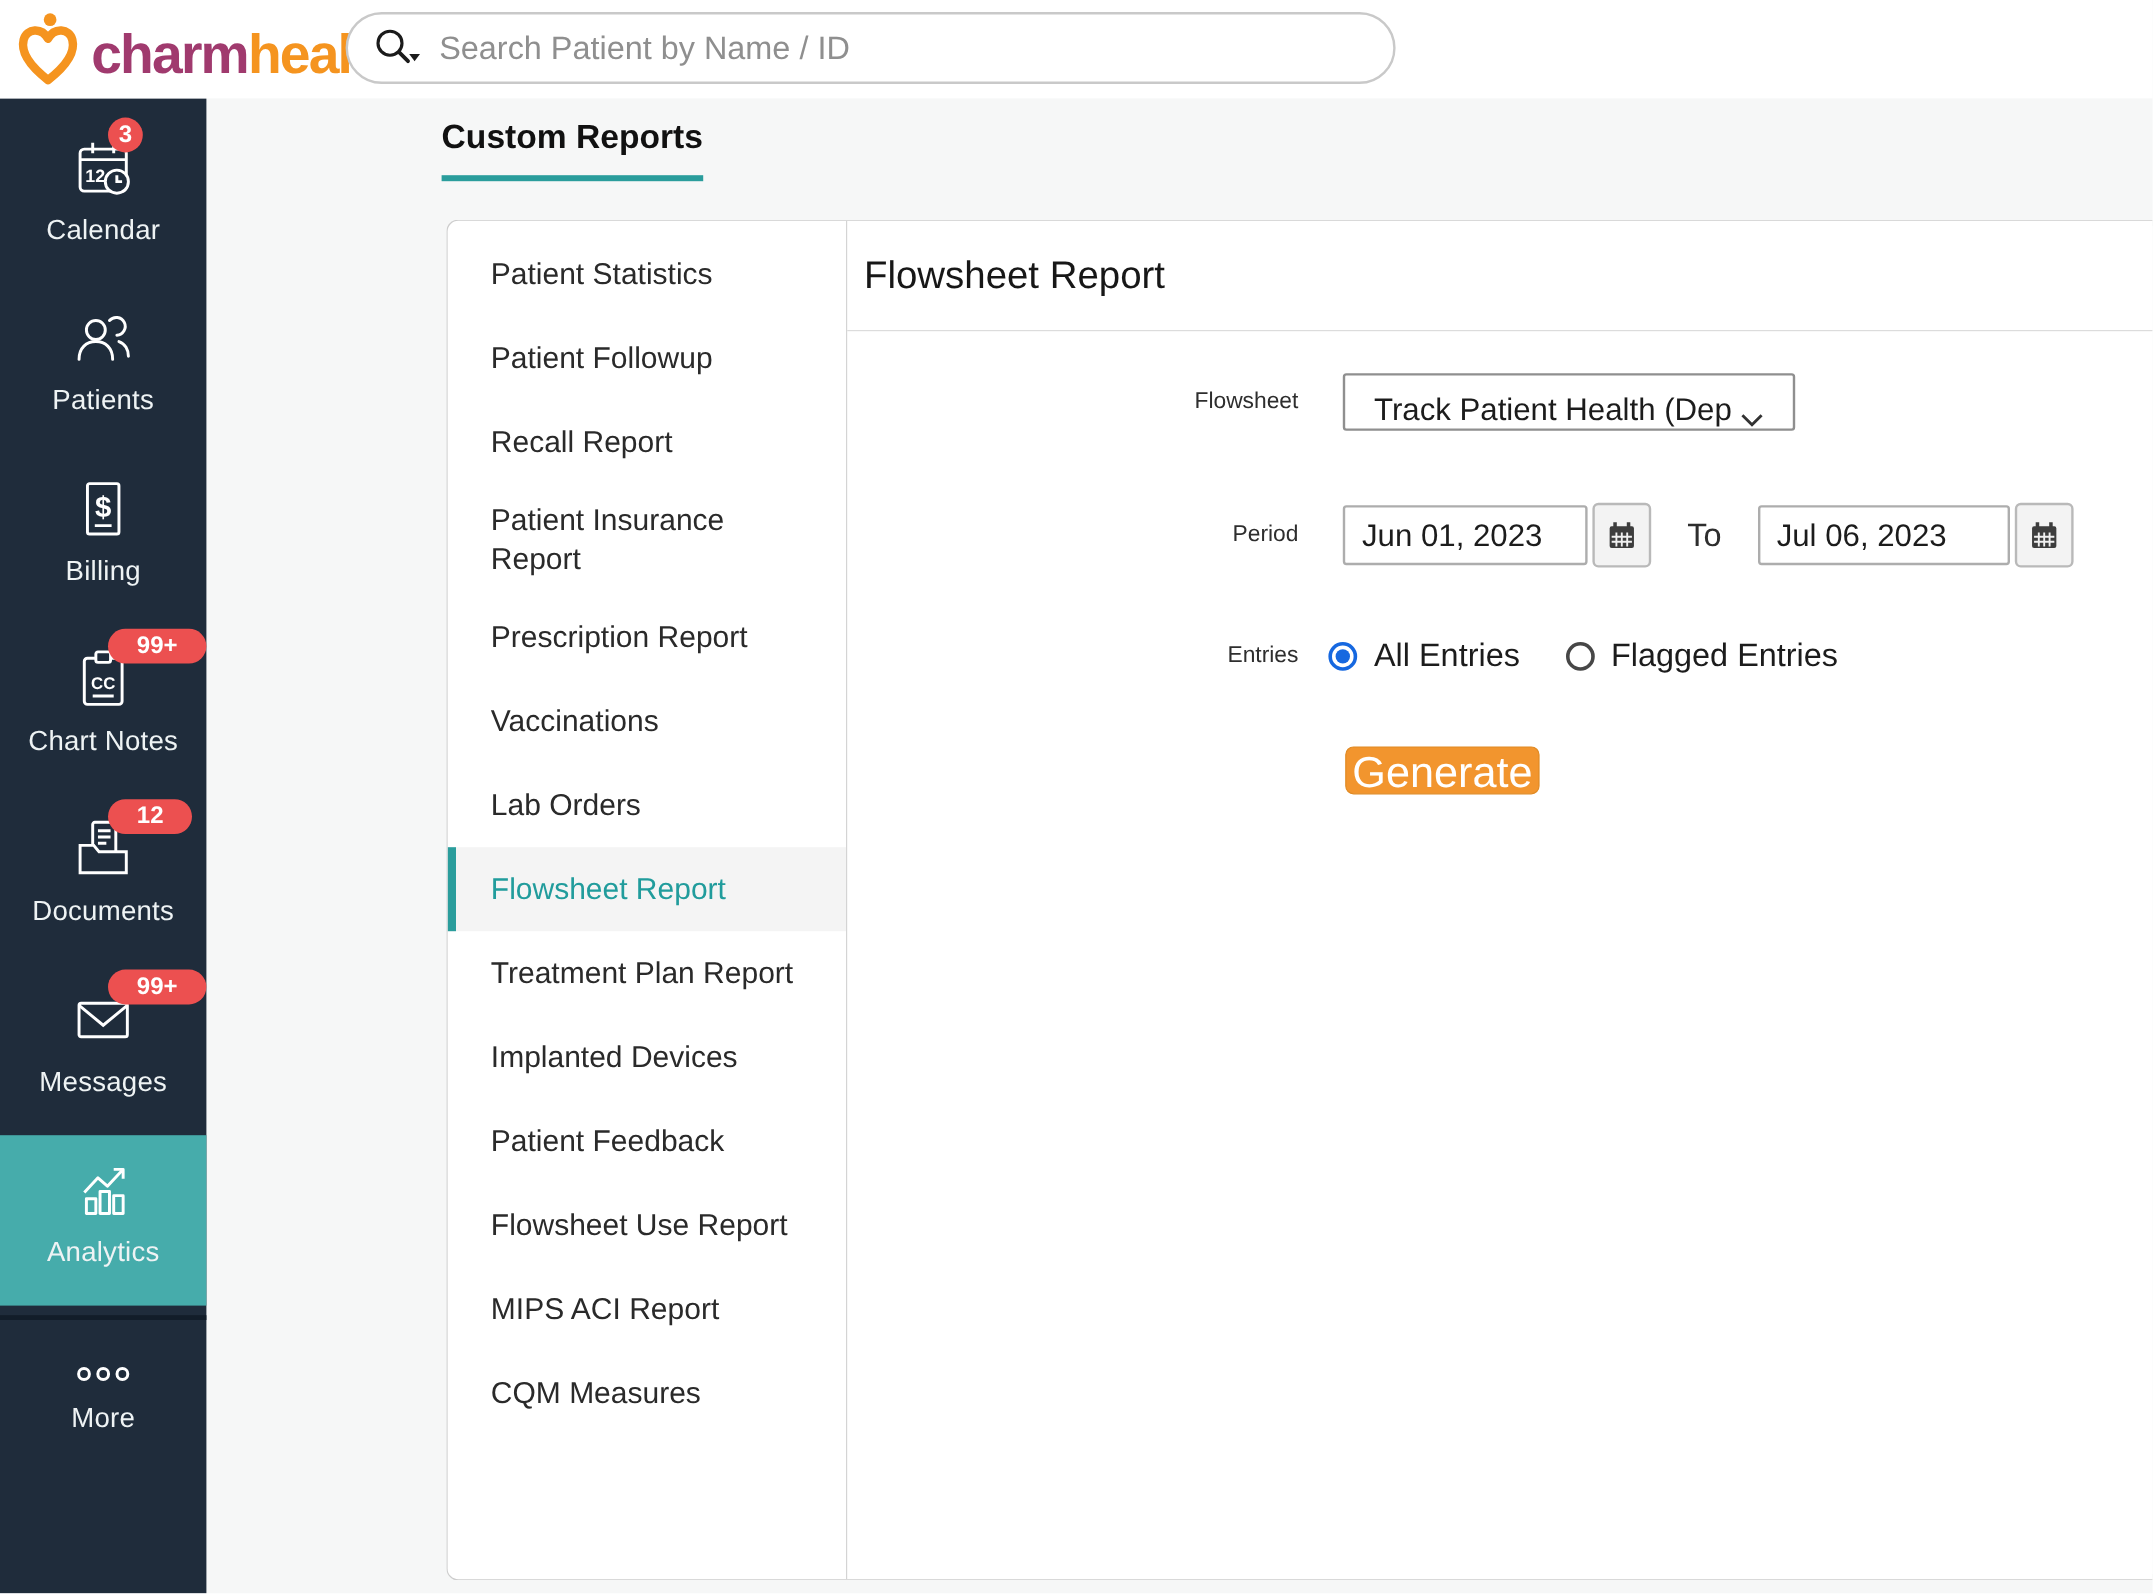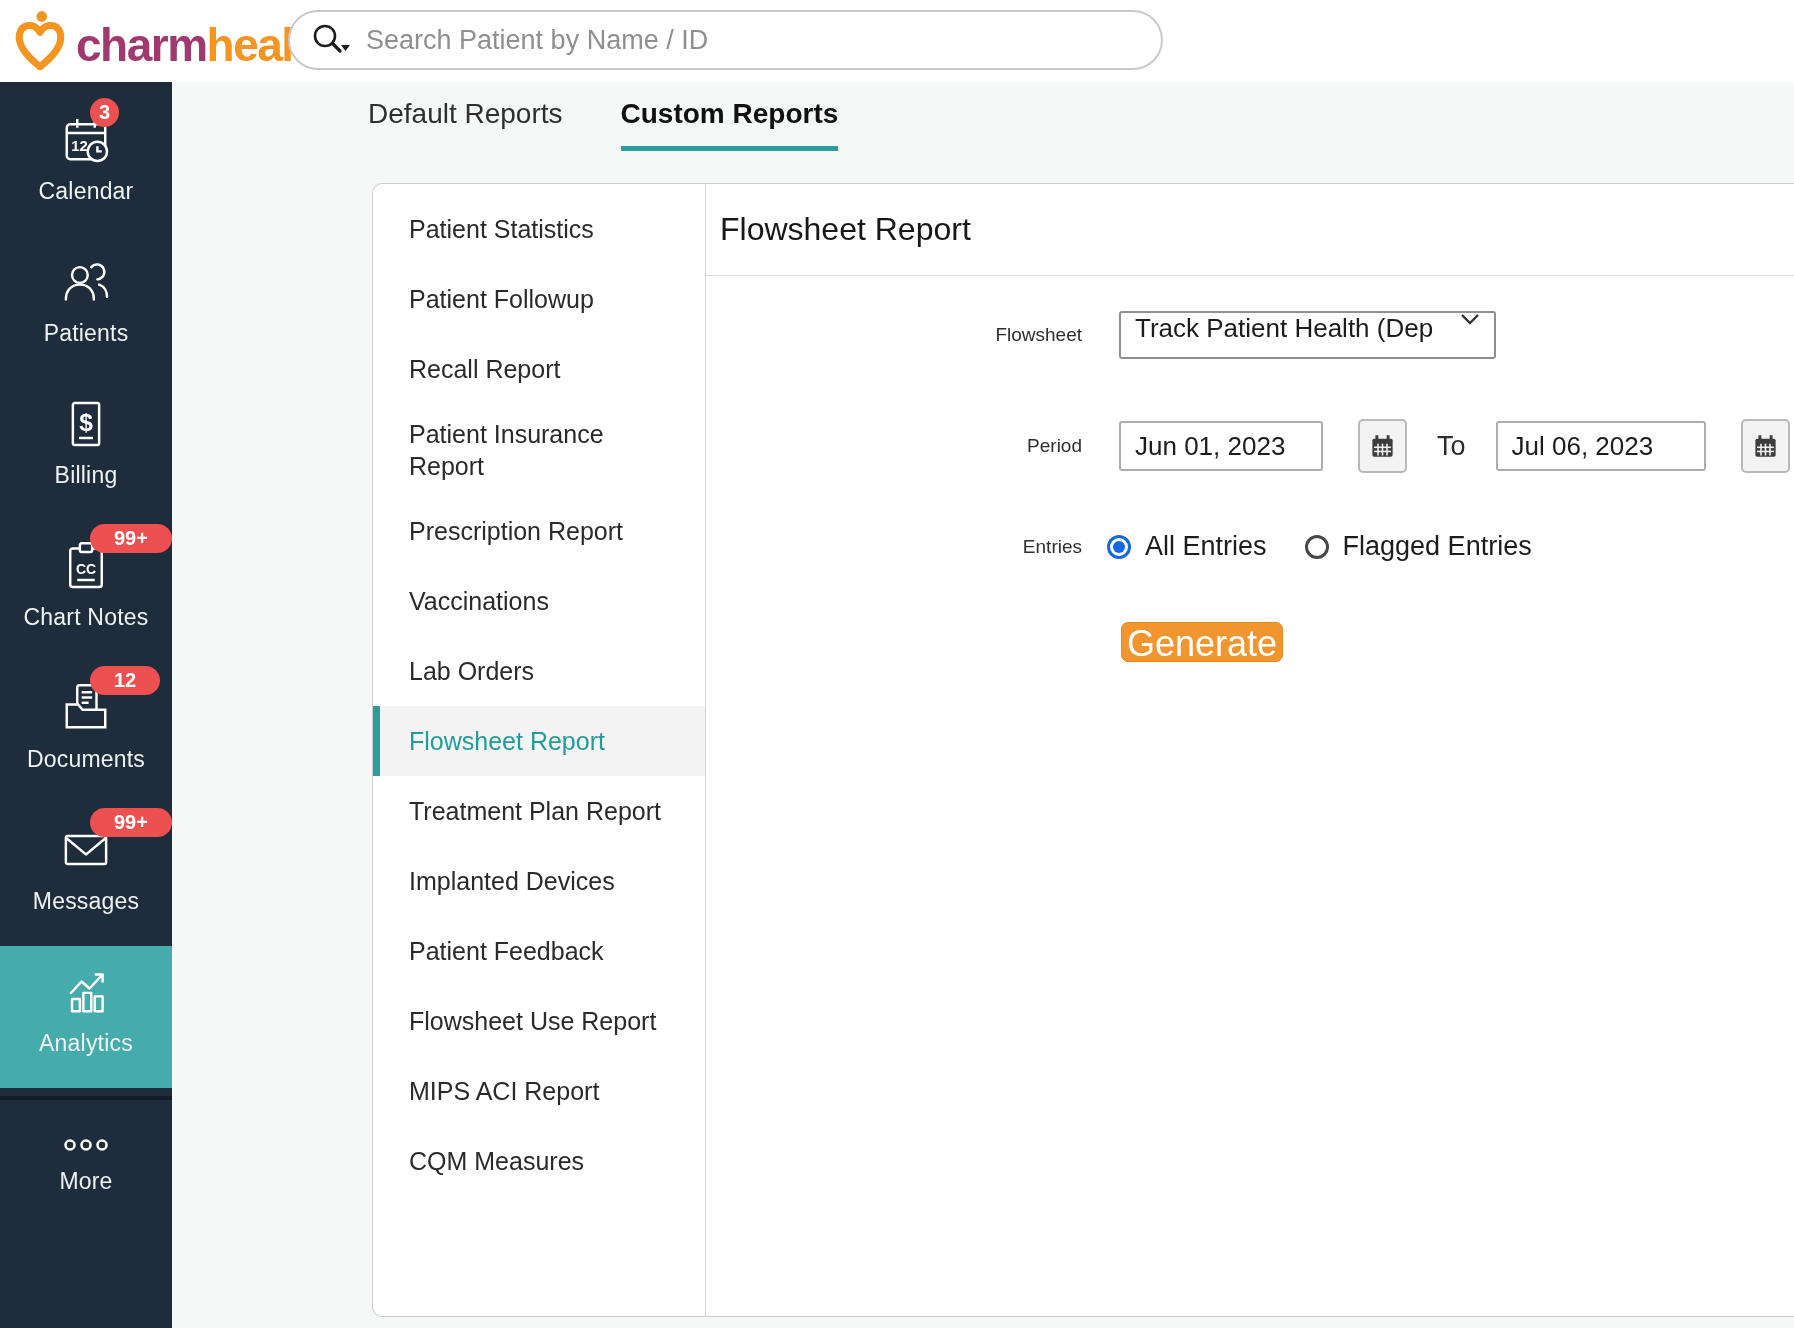--- a/index.html
+++ b/index.html
@@ -50,24 +50,24 @@
 
   
   .form { padding-top:35px; }
   .form-row { display:flex; align-items:center; }
   .form-label { width:376px; text-align:right; margin-right:37px; font-size:19px; color:#2e2e2e; flex-shrink:0; }
   .row-flowsheet { margin-bottom:60px; }
   .row-period { margin-bottom:58px; }
   .row-entries { margin-bottom:60px; }
 
   .select-box { width:377px; height:48px; border:2px solid #8f8f8f; border-radius:3px; background:#fff;
-                display:flex; align-items:flex-start; justify-content:space-between; padding:0 14px; cursor:pointer; }
+                display:flex; align-items:flex-end; justify-content:space-between; padding:0 24px; cursor:pointer; }
   .select-box span { font-size:26px; color:#1c1c1c; white-space:nowrap; overflow:hidden; }
 
-  .date-group { display:flex; align-items:center;gap:31px; }
+  .date-group { display:flex; align-items:center; }
   .date-input { width:204px; height:50px; border:2px solid #adadad; border-radius:3px; background:#fff;
                 display:flex; align-items:center; padding-left:14px; font-size:26px; color:#1c1c1c; cursor:text; }
   .date-input.wide { width:210px; }
   .cal-btn { width:49px; height:54px; margin-left:4px; background:#f3f3f3; border:2px solid #b9b9b9; border-radius:5px;
              display:flex; align-items:center; justify-content:center; cursor:pointer; }
   .to-label { font-size:27px; color:#2e2e2e; margin:0 30px; }
 
   .radio-group { display:flex; align-items:center; margin-left:-12px; }
   .radio { width:24px; height:24px; border-radius:50%; flex-shrink:0; cursor:pointer; }
   .radio.checked { border:3px solid #1668e0; position:relative; }
@@ -203,21 +203,20 @@
           <circle cx="12" cy="10" r="4.5"></circle>
           <circle cx="28" cy="10" r="4.5"></circle>
           <circle cx="44" cy="10" r="4.5"></circle>
         </svg>
       </div>
       <div class="nav-label">More</div>
     </div>
   </aside>
 
   <nav class="tabs">
-    <div class="tab">Default Reports</div>
     <div class="tab active">Custom Reports</div>
   </nav>
 
   <div class="panel">
 
     <div class="report-list">
       <div class="report-item">Patient Statistics</div>
       <div class="report-item">Patient Followup</div>
       <div class="report-item">Recall Report</div>
       <div class="report-item">Patient Insurance Report</div>

